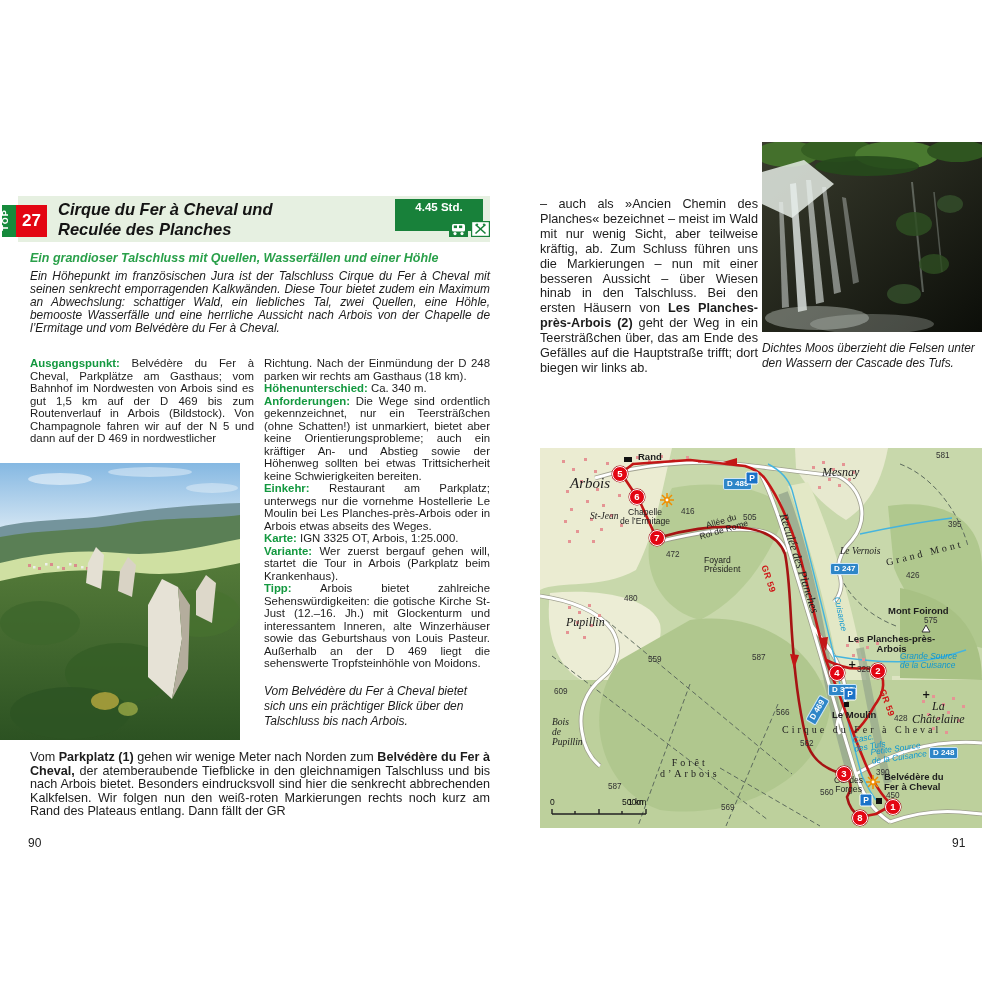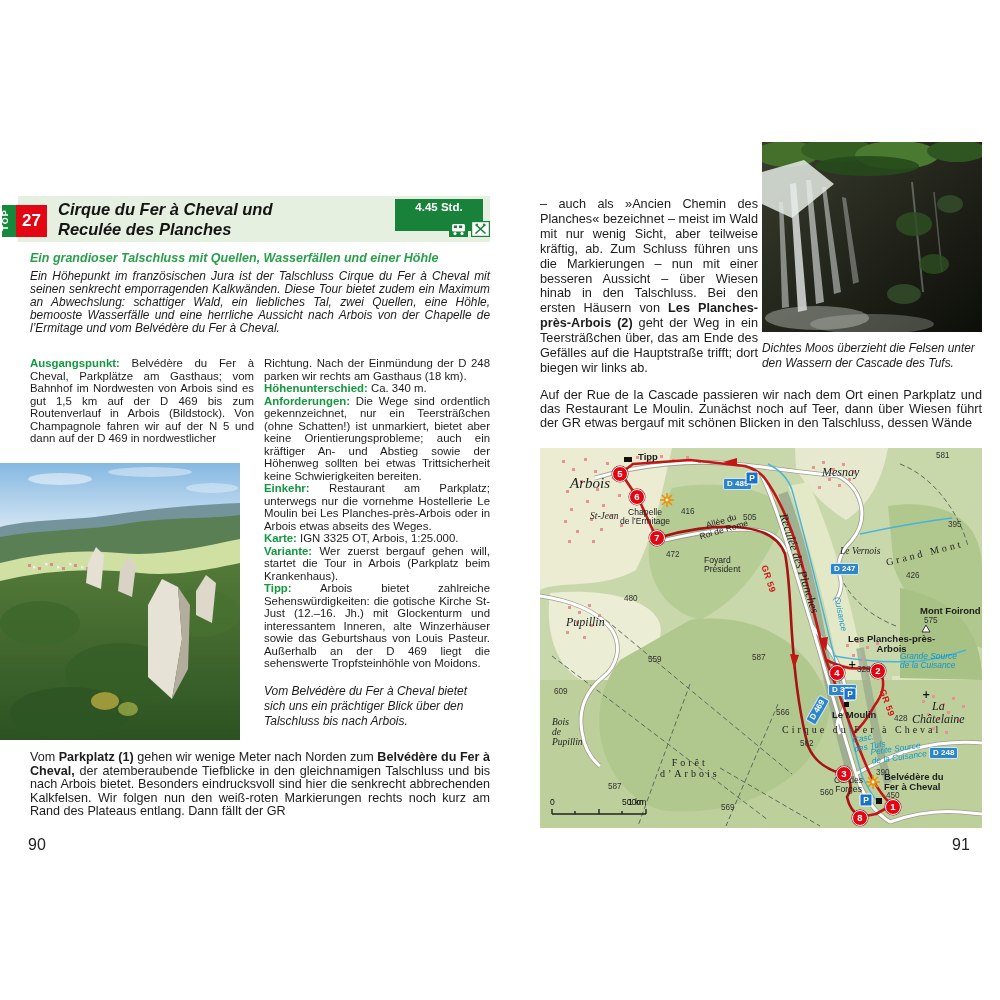--- a/index.html
+++ b/index.html
@@ -26,21 +26,21 @@
   .subtitle{left:30px;top:251px;width:460px;font-size:12.5px;font-weight:bold;font-style:italic;color:#2aa04a;}
   .intro{left:30px;top:270px;width:460px;font-size:11.9px;line-height:12.9px;font-style:italic;text-align:justify;}
   .col1{left:30px;top:357px;width:224px;font-size:11.4px;line-height:12.5px;text-align:justify;}
   .col2{left:264px;top:357px;width:226px;font-size:11.4px;line-height:12.5px;text-align:justify;}
   .col2 p,.col1 p{margin:0;}
   .kw{color:var(--accent);font-weight:bold;}
   .kw:empty{display:none;}
   .cap{margin-top:14px !important;font-style:italic;font-size:12px;line-height:15.3px;text-align:left !important;}
   .bodypar{left:30px;top:751px;width:460px;font-size:12.6px;line-height:13.6px;text-align:justify;}
   .b{font-weight:bold;}
-  .pagenum{font-size:16px;color:#222;}
+  .pagenum{font-size:12px;color:#222;}
   
   .photoL{left:0;top:463px;width:240px;height:277px;}
   .photoR{left:762px;top:142px;width:220px;height:190px;}
   .capR{left:762px;top:341px;width:220px;font-size:11.9px;line-height:15px;font-style:italic;}
   
   .rcol{left:540px;top:197px;width:218px;font-size:12.7px;line-height:14.9px;text-align:justify;}
   .rfull{left:540px;top:389px;width:442px;font-size:12.7px;line-height:13.8px;text-align:justify;}
   
   .map{left:540px;top:448px;width:442px;height:380px;}
   .map svg{position:absolute;left:0;top:0;}
@@ -203,21 +203,20 @@
     <line x1="172" y1="50" x2="180" y2="130" stroke="#cbd6cf" stroke-width="1.5" opacity="0.3"></line>
     <ellipse cx="55" cy="176" rx="52" ry="12" fill="#cfd8d0" opacity="0.4"></ellipse>
     <ellipse cx="110" cy="182" rx="62" ry="10" fill="#cfd8d0" opacity="0.28"></ellipse>
     <ellipse cx="152" cy="82" rx="18" ry="12" fill="#2e4d22" opacity="0.85"></ellipse>
     <ellipse cx="172" cy="122" rx="15" ry="10" fill="#2e4d22" opacity="0.8"></ellipse>
     <ellipse cx="142" cy="152" rx="17" ry="10" fill="#35502c" opacity="0.8"></ellipse>
     <ellipse cx="188" cy="62" rx="13" ry="9" fill="#35502c" opacity="0.8"></ellipse>
   </svg>
   <div class="abs capR">Dichtes Moos überzieht die Felsen unter den Wassern der Cascade des Tufs.</div>
 
-  <div class="abs rfull">Auf der Rue de la Cascade passieren wir nach dem Ort einen Parkplatz und das Restaurant Le Moulin. Zunächst noch auf Teer, dann über Wiesen führt der GR etwas bergauf mit schönen Blicken in den Talschluss, dessen Wände</div>
 
   <div class="abs map">
     <svg width="442" height="380" viewBox="0 0 442 380">
       <rect width="442" height="380" fill="#c8d8ab"></rect>
 
       <path d="M0,0 H132 C122,42 116,82 96,122 C60,142 20,132 0,142 Z" fill="#ebecd2"></path>
       <path d="M255,0 H348 C342,32 330,56 306,72 C286,60 266,40 256,20 Z" fill="#e7e9cf"></path>
       <path d="M10,145 C60,140 112,150 120,176 C126,206 90,236 50,236 C20,226 4,190 10,145 Z" fill="#ecedd5"></path>
       <path d="M352,228 H442 V332 C408,332 374,312 352,282 Z" fill="#dde4c2"></path>
       <path d="M248,38 C268,90 284,150 296,210 C304,252 314,302 334,356 L356,356 C340,300 330,250 322,210 C310,150 290,80 268,34 Z" fill="#e3e8c6"></path>
@@ -376,21 +375,21 @@
       <g stroke="#222" stroke-width="1.4">
         <line x1="12" y1="366" x2="106" y2="366"></line>
         <line x1="12" y1="361" x2="12" y2="366"></line>
           <line x1="35" y1="363" x2="35" y2="366"></line>
         <line x1="59" y1="361" x2="59" y2="366"></line>
           <line x1="82" y1="363" x2="82" y2="366"></line>
         <line x1="106" y1="361" x2="106" y2="366"></line>
       </g>
     </svg>
     <div class="mlayer" id="map-labels">
-        <span class="ml bold" style="left: 98px; top: 4px;">Tipp</span>
+        <span class="ml bold" style="left: 98px; top: 4px;">Rand</span>
         <span class="ml serif big" style="left: 30px; top: 28px;">Arbois</span>
         <span class="ml serif sm" style="left: 50px; top: 64px;">St-Jean</span>
         <span class="ml plain center" style="left: 80px; top: 60px;">Chapelle
 de l’Ermitage</span>
         <span class="ml elev" style="left: 141px; top: 60px;">416</span>
         <span class="ml elev" style="left: 203px; top: 66px;">505</span>
         <span class="ml plain center" style="left: 156px; top: 76px; transform: rotate(-16deg);">Allée du
 Roi de Rome</span>
         <span class="ml elev" style="left: 126px; top: 103px;">472</span>
         <span class="ml plain" style="left: 164px; top: 108px;">Foyard
@@ -411,21 +410,21 @@
         <span class="ml elev" style="left: 236px; top: 261px;">566</span>
         <span class="ml serif med" style="left: 282px; top: 18px;">Mesnay</span>
         <span class="ml elev" style="left: 396px; top: 4px;">581</span>
         <span class="ml serif sm" style="left: 300px; top: 99px;">Le Vernois</span>
         <span class="ml spread" style="left: 345px; top: 110px; transform: rotate(-14deg);">Grand Mont</span>
         <span class="ml elev" style="left: 366px; top: 124px;">426</span>
         <span class="ml elev" style="left: 408px; top: 73px;">395</span>
         <span class="ml serif med" style="left: 249px; top: 64px; transform: rotate(72deg);">Reculée des Planches</span>
         <span class="ml red" style="left: 228px; top: 116px; transform: rotate(72deg);">GR 59</span>
         <span class="ml blue" style="left: 301px; top: 148px; transform: rotate(78deg);">Cuisance</span>
-        <span class="ml bold" style="left: 348px; top: 158px; margin-left: 32px;">Mont Foirond</span>
+        <span class="ml bold" style="left: 348px; top: 158px;">Mont Foirond</span>
         <span class="ml elev" style="left: 384px; top: 169px;">575</span>
         <span class="ml bold center" style="left: 308px; top: 186px;">Les Planches-près-
 Arbois</span>
         <span class="ml blue" style="left: 360px; top: 204px;">Grande Source
 de la Cuisance</span>
         <span class="ml elev" style="left: 317px; top: 218px;">328</span>
         <span class="ml bold" style="left: 292px; top: 262px;">Le Moulin</span>
         <span class="ml red" style="left: 346px; top: 240px; transform: rotate(70deg);">GR 59</span>
         <span class="ml elev" style="left: 354px; top: 267px;">428</span>
         <span class="ml serif med center" style="left: 372px; top: 252px;">La

